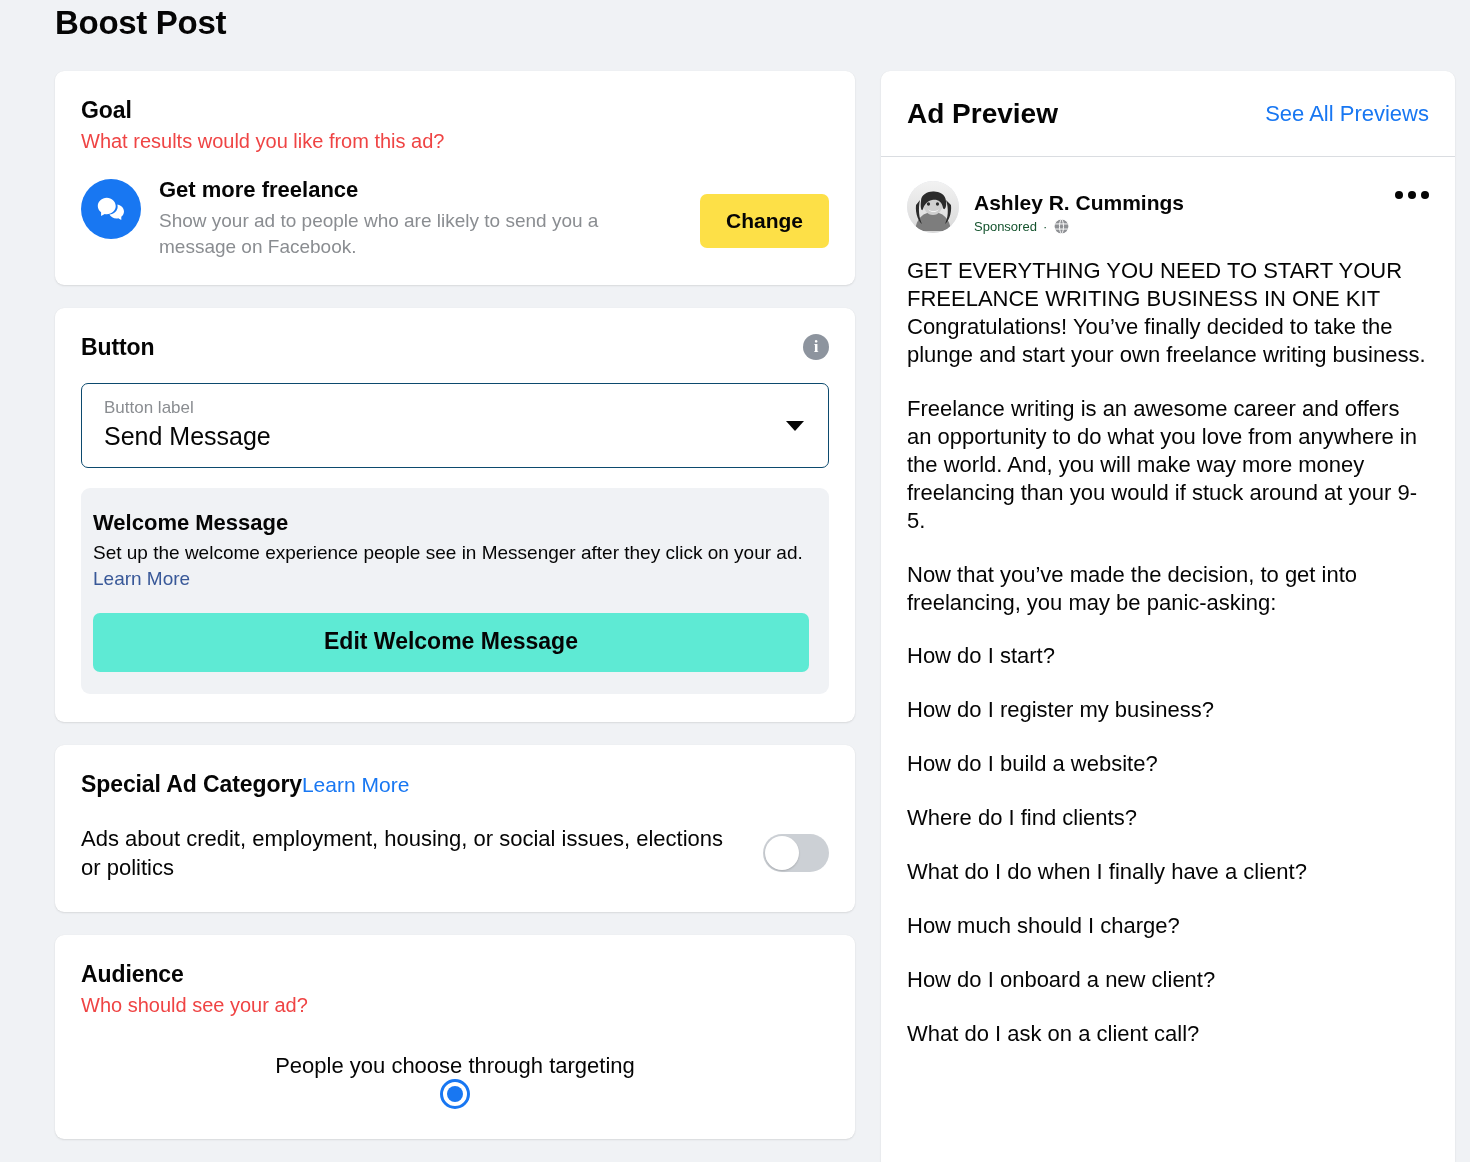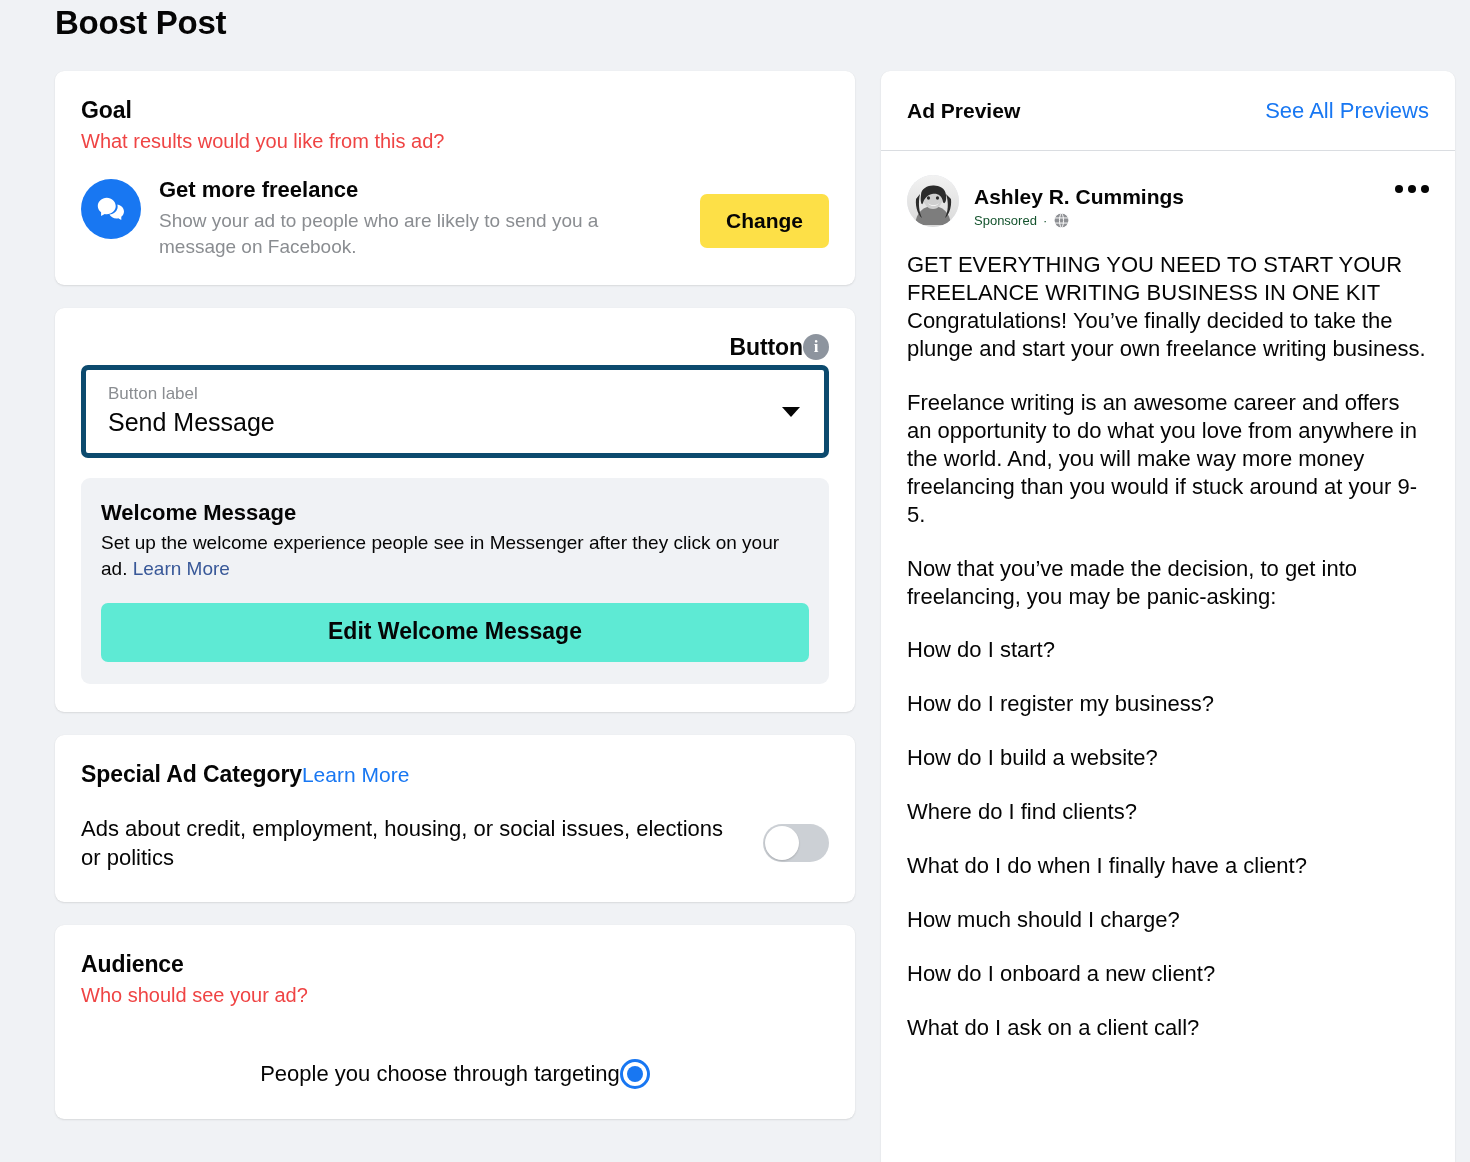--- a/index.html
+++ b/index.html
@@ -89,36 +89,36 @@
     color: #050505;
     cursor: pointer;
     margin-top: 6px;
   }
 
   
   .button-card { padding: 26px 26px 28px 26px; }
   .button-head {
     display: flex;
     align-items: center;
-    justify-content: flex-end;
+    justify-content: space-between;
   }
   .info-icon {
     width: 26px; height: 26px;
     border-radius: 50%;
     background: #8d949e;
     color: #ffffff;
     font-size: 17px;
     font-weight: bold;
     display: flex; align-items: center; justify-content: center;
     font-family: "Liberation Serif", serif;
     cursor: pointer;
   }
   .select-box {
-    margin-top: 4px;
-    border: 5px solid #0c4a6e;
+    margin-top: 22px;
+    border: 1px solid #0c4a6e;
     border-radius: 7px;
     padding: 13px 6px 15px 22px;
     position: relative;
     cursor: pointer;
     background: #fff;
   }
   .select-label {
     font-size: 17px;
     color: #8a8d91;
     line-height: 1.3;
@@ -135,21 +135,21 @@
     transform: translateY(-50%);
     width: 0; height: 0;
     border-left: 9px solid transparent;
     border-right: 9px solid transparent;
     border-top: 10px solid #050505;
   }
   .welcome-box {
     margin-top: 20px;
     background: #f0f2f5;
     border-radius: 9px;
-    padding: 22px 20px 22px 20px;
+    padding: 22px 20px 22px 12px;
   }
   .welcome-title {
     font-size: 22px;
     font-weight: bold;
     color: #050505;
   }
   .welcome-desc {
     font-size: 19px;
     color: #050505;
     line-height: 1.33;
@@ -204,22 +204,23 @@
     top: 2px; left: 2px;
     width: 34px; height: 34px;
     border-radius: 50%;
     background: #ffffff;
     box-shadow: 0 1px 2px rgba(0,0,0,0.18);
   }
 
   
   .aud-card { padding: 26px 26px 30px 26px; }
   .aud-row {
-    display: flex; align-items: center; justify-content: center;
-    margin-top: 52px;
+    display: flex; align-items: center; justify-content: flex-start;
+    margin-top: 36px;
+    flex-direction: column;
   }
   .aud-text { font-size: 22px; color: #050505; }
   .radio {
     flex: 0 0 auto;
     width: 30px; height: 30px;
     border-radius: 50%;
     border: 3px solid #1877f2;
     background: #fff;
     display: flex; align-items: center; justify-content: center;
     cursor: pointer;
@@ -241,21 +242,21 @@
     height: 1110px;
     overflow: hidden;
   }
   .preview-head {
     display: flex;
     align-items: center;
     justify-content: space-between;
     padding: 27px 26px 26px 26px;
     border-bottom: 1px solid #dadde1;
   }
-  .preview-title { font-size: 21px; font-weight: bold; color: #050505; }
+  .preview-title { font-size: 28px; font-weight: bold; color: #050505; }
   .preview-link { font-size: 22px; }
 
   .post { padding: 24px 26px 0 26px; }
   .post-head { display: flex; align-items: flex-start; }
   .avatar {
     flex: 0 0 auto;
     width: 52px; height: 52px;
     border-radius: 50%;
     overflow: hidden;
     background: #e4e6eb;

